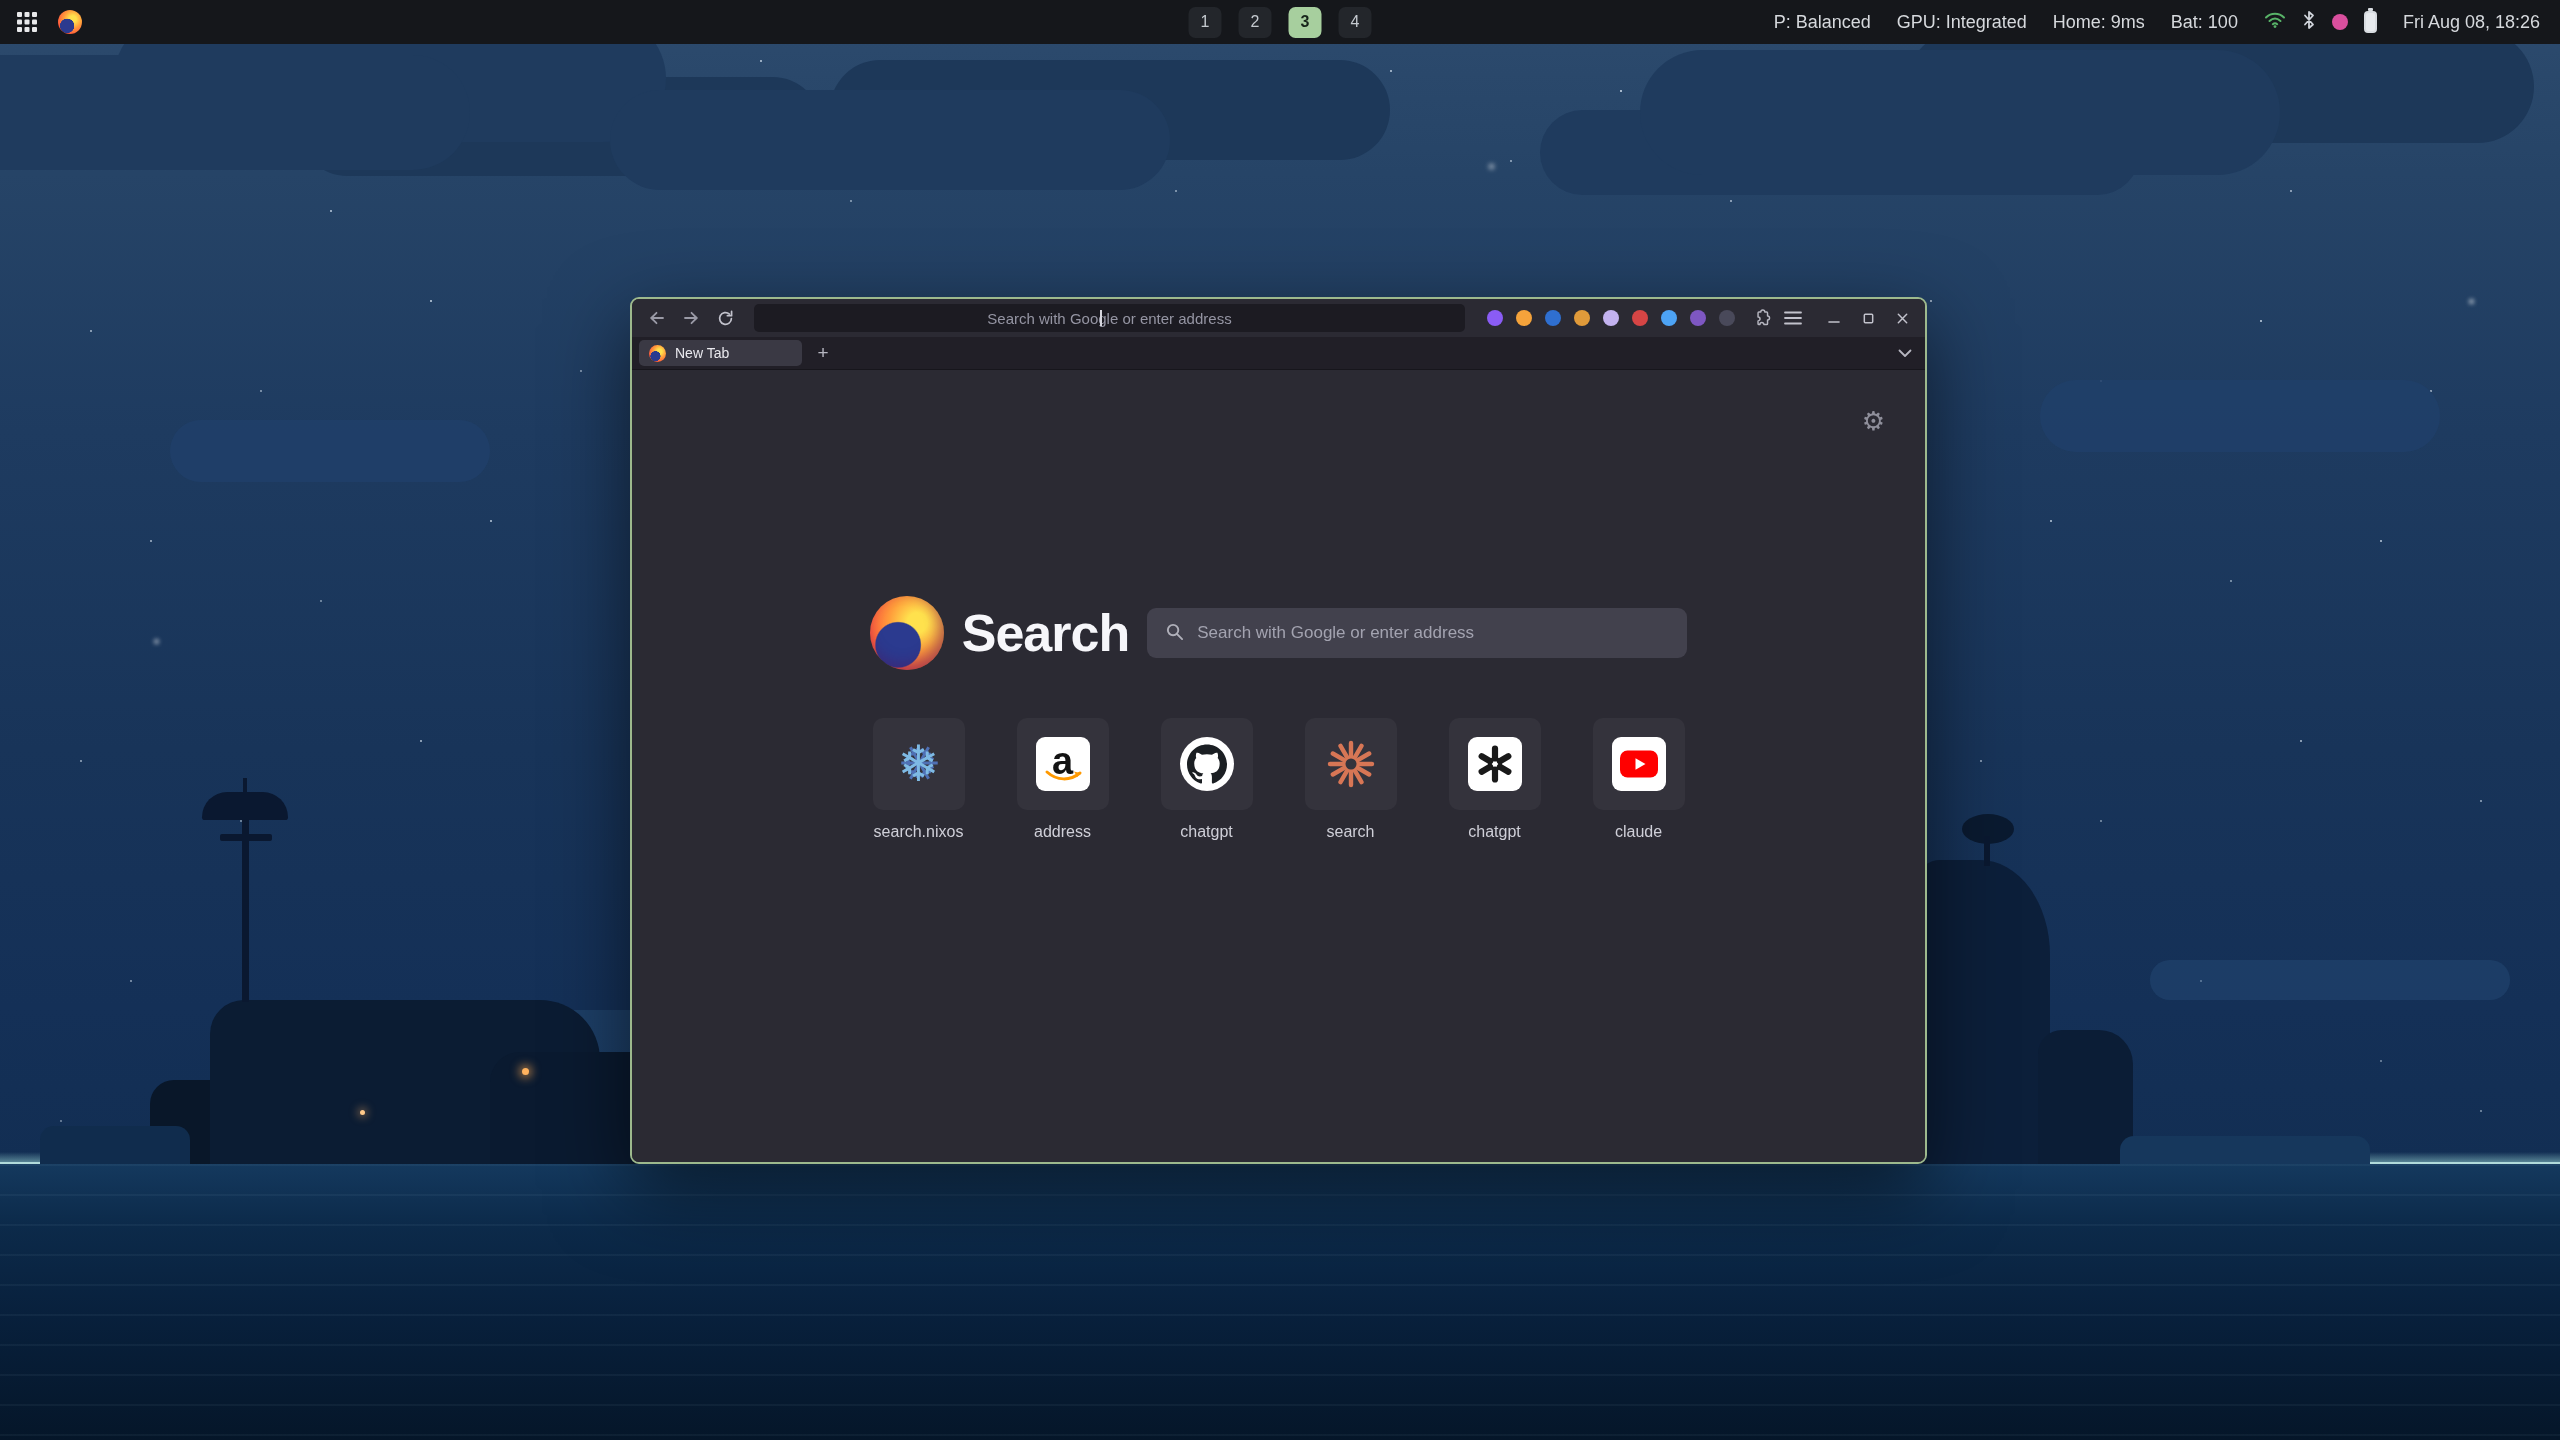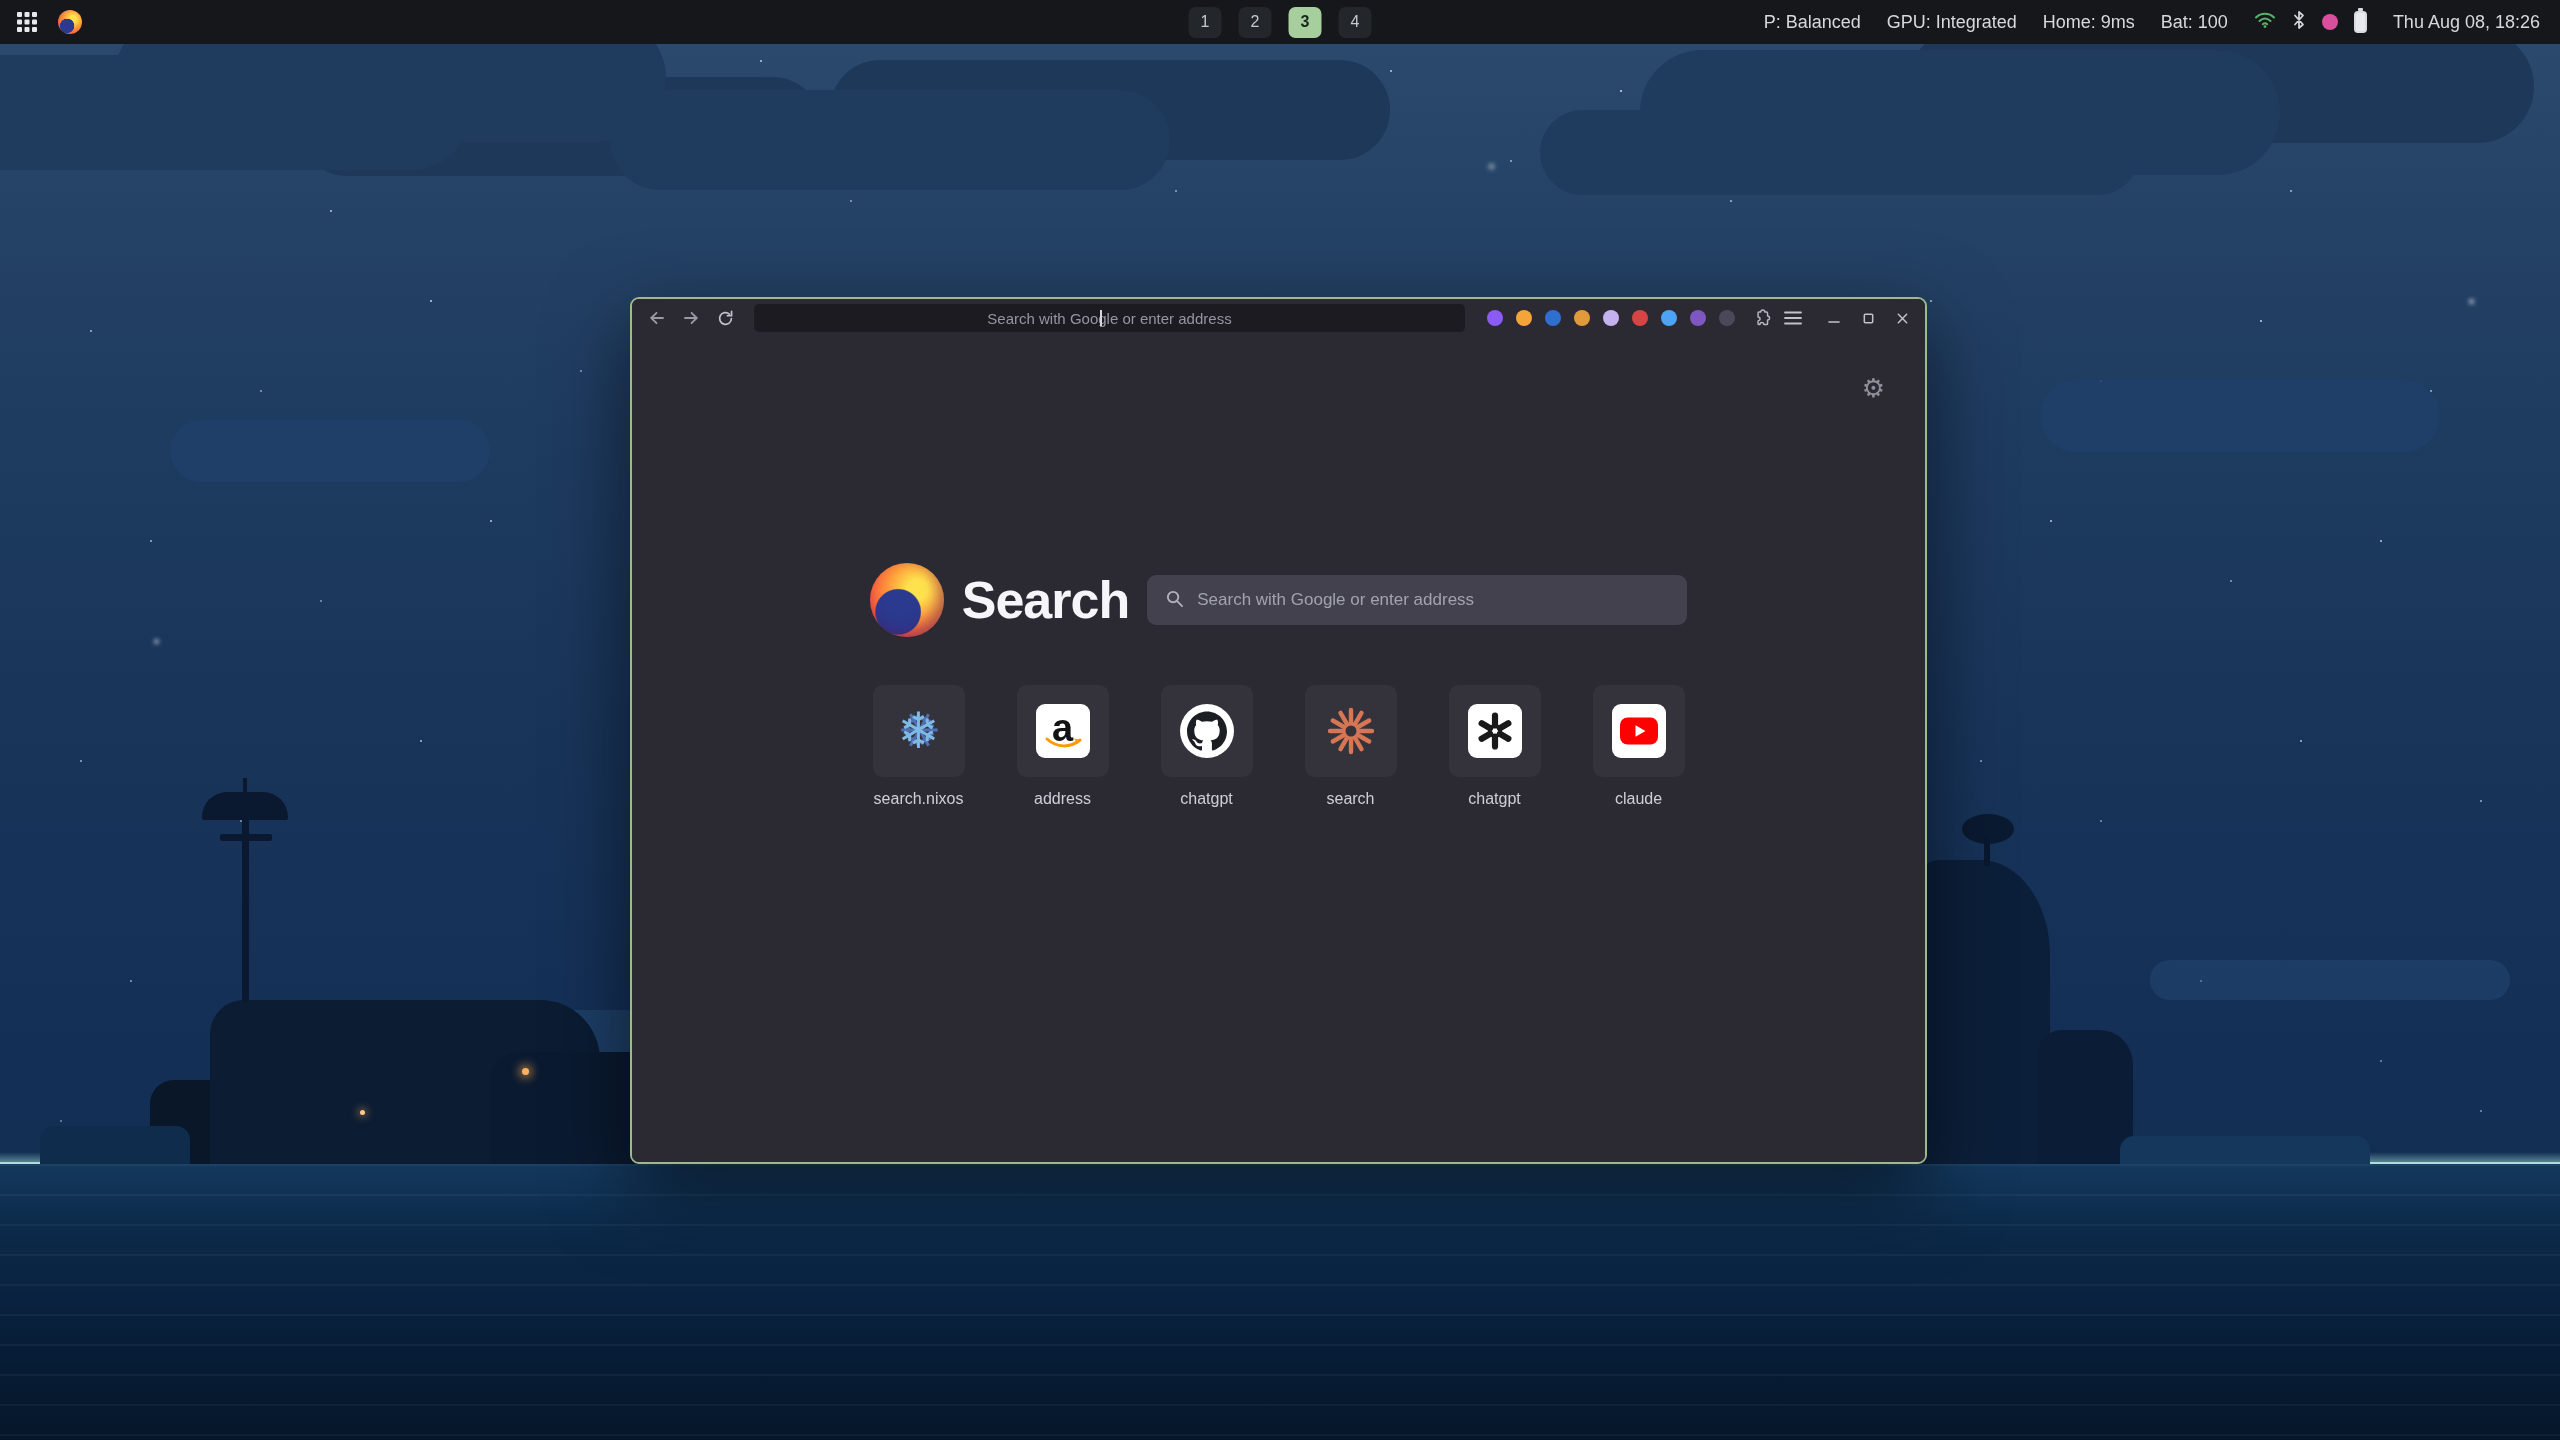--- a/index.html
+++ b/index.html
@@ -226,21 +226,21 @@
         </svg>
       </span>
       <span>
         <svg width="14" height="20" viewBox="0 0 14 20" fill="none" stroke="#cfd3da" stroke-width="1.8" stroke-linejoin="round" stroke-linecap="round">
           <path d="M3 5.5 L11 14.5 L7 18 V2 L11 5.5 L3 14.5"></path>
         </svg>
       </span>
       <span class="pink-dot"></span>
       <span class="battery-icon"></span>
     </span>
-    <span class="chip label-like">Thu Aug 08, 18:26</span>
+    <span class="chip label-like">Fri Aug 08, 18:26</span>
   </div>
 </div>
 
 <div class="window">
 
   <div class="toolbar">
     <span class="nav-btn">
       <svg width="20" height="20" viewBox="0 0 20 20" fill="none" stroke="#9a9aa6" stroke-width="1.8" stroke-linecap="round" stroke-linejoin="round">
         <path d="M16 10 H4.5"></path>
           <path d="M9.5 4.8 L4.3 10 L9.5 15.2"></path>
@@ -301,20 +301,32 @@
           </svg>
       </span>
       <span class="win-btn">
         <svg width="13" height="13" viewBox="0 0 14 14" stroke="#c2c2cc" stroke-width="1.6" stroke-linecap="round">
             <path d="M2.5 2.5 L11.5 11.5 M11.5 2.5 L2.5 11.5"></path>
           </svg>
       </span>
     </span>
   </div>
 
+  <div class="tabbar">
+    <div class="tab">
+      <span class="fx-mini"></span>
+      <span class="tab-title">New Tab</span>
+    </div>
+    <span class="newtab-btn">+</span>
+    <span class="alltabs-btn">
+      <svg width="14" height="9" viewBox="0 0 14 9" fill="none" stroke="#b6b6c0" stroke-width="1.8" stroke-linecap="round" stroke-linejoin="round">
+          <path d="M1.5 1.5 L7 7 L12.5 1.5"></path>
+        </svg>
+    </span>
+  </div>
 
   <div class="content">
     <span class="gear">⚙</span>
 
     <div class="hero">
       <span class="fx-logo"></span>
       <span class="wordmark">Search</span>
       <div class="search-box">
         <span>
           <svg width="19" height="19" viewBox="0 0 20 20" fill="none" stroke="#b0b0ba" stroke-width="2" stroke-linecap="round">

